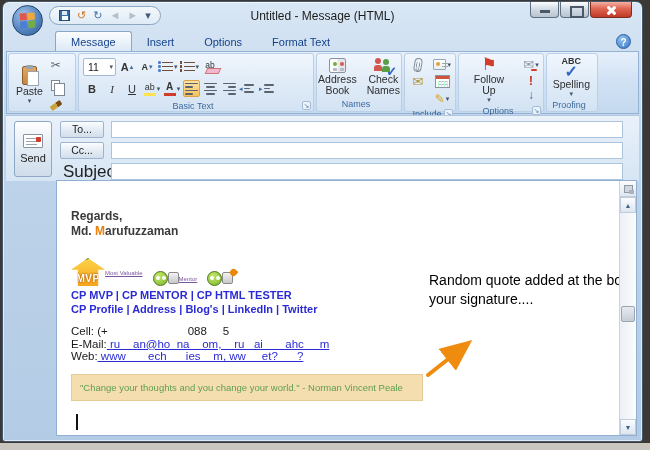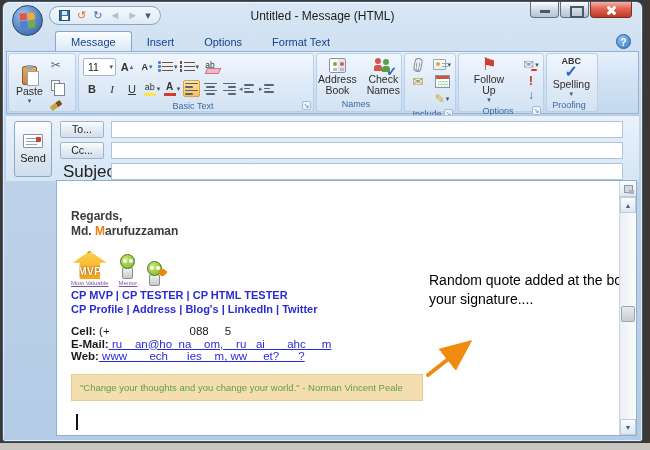--- a/index.html
+++ b/index.html
@@ -142,36 +142,36 @@
   .ic-page::after { content:""; position:absolute; right:-2px; bottom:-2px; width:5px; height:4px; background:#aab4c0; }
   .sarrow { height:16px; display:flex; align-items:center; justify-content:center; font-size:7px; color:#44618c;
     background:linear-gradient(#fbfcfe,#dde6f0); border:1px solid #c0ccd9; cursor:pointer; }
   .strack { flex:1; position:relative; background:linear-gradient(90deg,#eceff5,#fbfcfd); cursor:pointer; }
   .sthumb { position:absolute; left:1px; right:1px; top:45%; height:16px; background:linear-gradient(#e7ebf0,#c7cdd6); border:1px solid #98a5b5; border-radius:2px; cursor:grab; }
 
   .sig { position:absolute; left:14px; top:28px; font-size:11.5px; color:#222; }
   .sig .line-bold { font-weight:bold; font-size:12px; color:#3b3b3b; line-height:15px; }
   .orange { color:#e8820c; }
   .badges { display:flex; align-items:flex-end; gap:10px; margin:7px 0 3px; height:40px; }
-  .badge { position:relative; display:flex; flex-direction:column; align-items:center; }
+  .badge { position:relative; display:flex; flex-direction:row; align-items:center; }
   .bcaption { font-size:6px; color:#7a56a0; text-decoration:underline; margin-top:1px; }
   .mvp-shape { width:34px; height:28px; background:linear-gradient(#fcd24a,#f question 0,#f7a51d); background:linear-gradient(#fcd24a,#f7a51d);
     clip-path:polygon(50% 0,100% 42%,80% 42%,80% 100%,20% 100%,20% 42%,0 42%); position:relative;
     display:flex; align-items:flex-end; justify-content:center; }
   .mvp-text { font-size:10px; font-weight:bold; color:#fff; text-shadow:0 0 2px #b25e00,0 0 2px #b25e00; margin-bottom:2px; letter-spacing:.5px; }
   .bughead { width:15px; height:15px; border-radius:50%; background:radial-gradient(circle at 35% 30%,#c6e86a,#7ab52d); border:1px solid #4a7416; position:relative; }
   .bughead::before { content:""; position:absolute; left:2px; top:4px; width:4px; height:4px; background:#fff; border-radius:50%; box-shadow:6px 0 0 #fff; }
   .bugbody { width:11px; height:12px; background:linear-gradient(#f2f2f2,#c9c9c9); border:1px solid #8a8a8a; border-radius:2px; margin-top:-2px; }
   .minihead { position:absolute; left:10px; top:-7px; width:9px; height:9px; border-radius:50%; background:radial-gradient(circle at 35% 30%,#c6e86a,#7ab52d); border:1px solid #4a7416; }
   .wrench { position:absolute; right:-4px; bottom:10px; width:7px; height:7px; background:#e8890c; border-radius:50% 0 50% 50%; transform:rotate(40deg); }
   .linkline { font-size:11px; font-weight:bold; line-height:13.5px; }
   .linkline a, .lk { color:#2b2bd5; cursor:pointer; }
   .sep { color:#2b2bd5; font-weight:bold; }
   .contacts { margin-top:9px; font-size:11.5px; line-height:12.5px; }
-  .contacts .clabel { font-weight:bold; color:#1a1a1a; }
+  .contacts .clabel { font-weight:normal; color:#1a1a1a; }
   .cval { white-space:pre; color:#1a1a1a; }
   .cval.link { color:#2b2bd5; text-decoration:underline; cursor:pointer; }
   .quotebox { margin-top:11px; width:352px; background:#f4deb0; border:1px solid #e3cc96; padding:6px 8px 7px; }
   .quotetext { font-size:9.5px; color:#5f9e4f; }
   .cursor { width:2px; height:16px; background:#111; margin-top:13px; margin-left:5px; }
 
   .annotation { position:absolute; left:372px; top:90px; width:252px; font-size:14px; color:#000; line-height:19px; }
   .arrow-svg { position:absolute; left:363px; top:152px; }
 </style>
 </head>
@@ -453,21 +453,21 @@
         </div>
         <div class="badge" style="position:relative;">
           <div class="bughead"></div>
           <div class="bugbody"></div>
           <span class="wrench"></span>
         </div>
       </div>
 
       <div class="linkline">
         <a>CP MVP</a> <span class="sep">|</span>
-        <a>CP TESTER</a> <span class="sep">|</span>
+        <a>CP MENTOR</a> <span class="sep">|</span>
         <a>CP HTML TESTER</a>
       </div>
       <div class="linkline">
         <a>CP Profile</a> <span class="sep">|</span>
         <a>Address</a> <span class="sep">|</span>
         <a>Blog's</a> <span class="sep">|</span>
         <a>LinkedIn</a> <span class="sep">|</span>
         <a>Twitter</a>
       </div>
 

